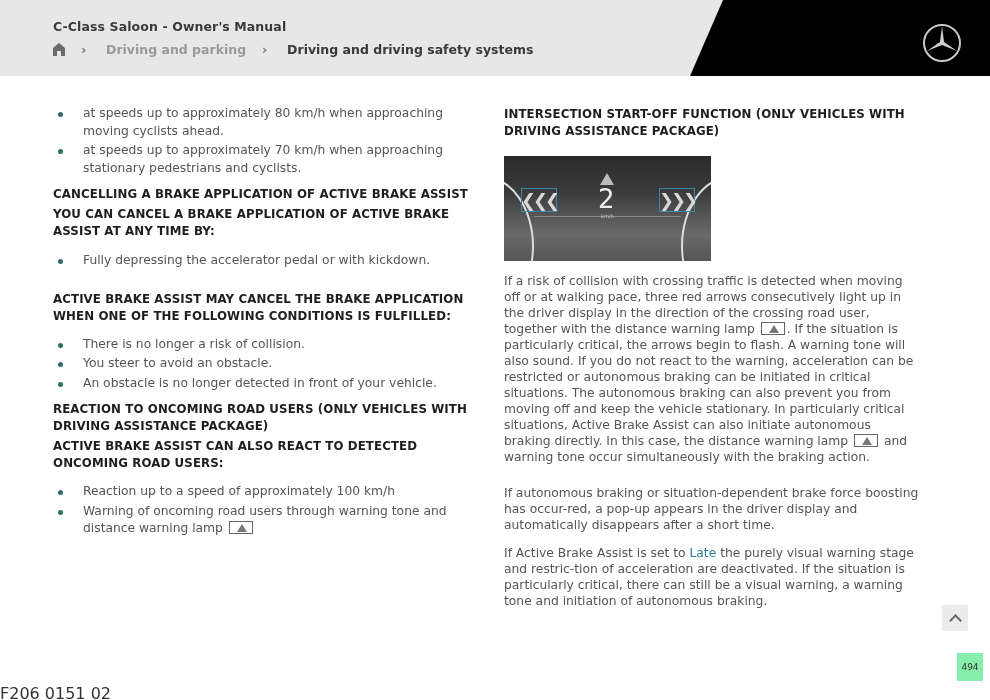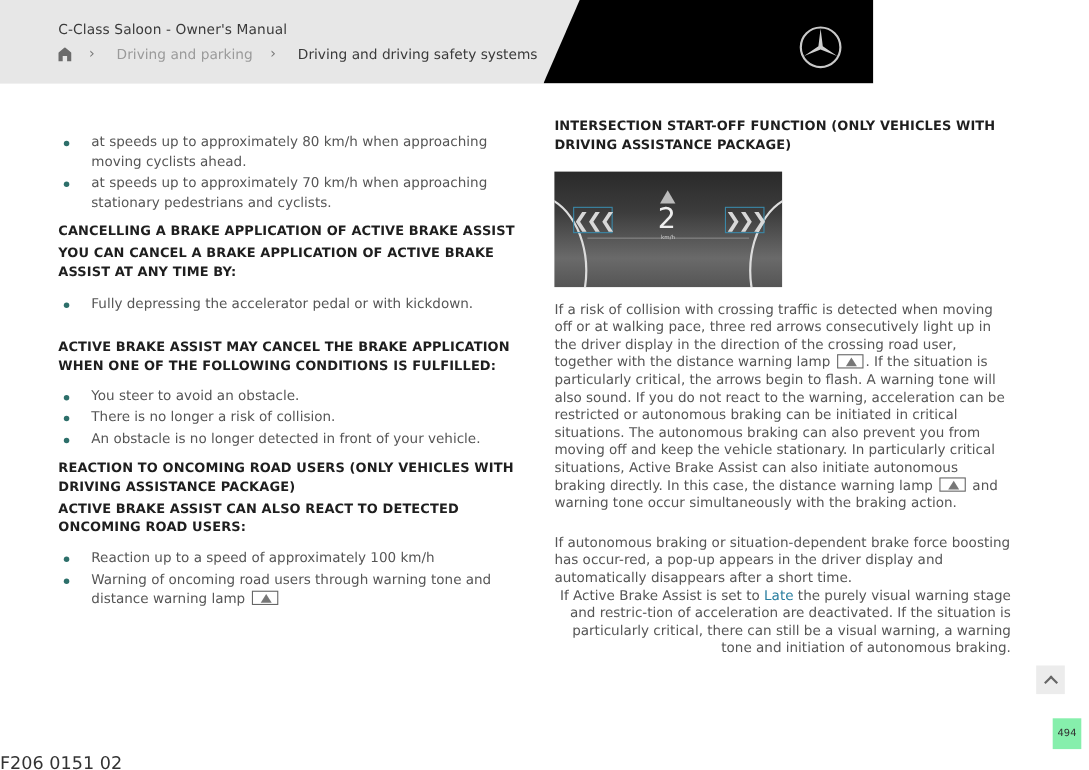--- a/index.html
+++ b/index.html
@@ -1,31 +1,31 @@
 <!DOCTYPE html>
 <html><head>
   <meta charset="utf-8">
   <style>
     * { box-sizing: border-box; margin: 0; padding: 0; }
     html, body { width: 990px; height: 700px; overflow: hidden; background: #ffffff; }
     body { font-family: "DejaVu Sans", "Liberation Sans", sans-serif; color: #4a4a4a; position: relative; }
 
     
-    .header { position: absolute; left: 0; top: 0; width: 794px; height: 76px; background: #e7e7e7; overflow: hidden; }
+    .header { position: absolute; left: 0; top: 0; width: 990px; height: 76px; background: #e7e7e7; overflow: hidden; font-weight: bold; }
     .header-black { position: absolute; top: 0; right: 0; width: 300px; height: 76px; background: #000; clip-path: polygon(33px 0, 300px 0, 300px 76px, 0 76px); }
     .doc-title { position: absolute; left: 53px; top: 19px; font-size: 12.5px; color: #3a3a3a; letter-spacing: 0.1px; }
     .breadcrumb { position: absolute; left: 53px; top: 42px; display: flex; align-items: center; font-size: 12.5px; }
     .bc-home { width: 12px; height: 13px; display: inline-block; margin-right: 16px; }
     .bc-sep { color: #777; font-size: 13px; margin-right: 17px; display: inline-block; width: 8px; }
     .bc-link { color: #9a9a9a; margin-right: 16px; cursor: pointer; }
     .bc-current { color: #3a3a3a; }
     .logo { position: absolute; right: 28px; top: 23px; width: 40px; height: 40px; }
 
     
-    .col-left { position: absolute; left: 53px; top: 116px; width: 415px; }
+    .col-left { position: absolute; left: 53px; top: 100px; width: 415px; }
     .col-right { position: absolute; left: 504px; top: 100px; width: 415px; }
 
     ul.bullets { list-style: none; }
     ul.bullets li { position: relative; padding-left: 30px; font-size: 12.3px; line-height: 17.5px; color: #555; margin-bottom: 2px; }
     ul.bullets li .dot { position: absolute; left: 5px; top: 7px; width: 5px; height: 5px; border-radius: 50%; background: #2d6f6a; }
 
     h3.sect { font-family: "DejaVu Sans", sans-serif; font-weight: bold; font-size: 11.8px; line-height: 17px; color: #1e1e1e; letter-spacing: 0.1px; text-transform: uppercase; }
 
     .lamp { display: inline-block; width: 24px; height: 13px; border: 1px solid #666; vertical-align: -2px; position: relative; margin: 0 2px; }
     .lamp::after { content: ""; position: absolute; left: 7px; top: 2px; width: 0; height: 0; border-left: 5px solid transparent; border-right: 5px solid transparent; border-bottom: 8px solid #777; }
@@ -78,22 +78,22 @@
   <h3 class="sect" style="margin-top:9px;">CANCELLING A BRAKE APPLICATION OF ACTIVE BRAKE ASSIST</h3>
   <h3 class="sect" style="margin-top:3px;">YOU CAN CANCEL A BRAKE APPLICATION OF ACTIVE BRAKE ASSIST AT ANY TIME BY:</h3>
 
   <ul class="bullets" style="margin-top:12px;">
     <li><span class="dot"></span><span>Fully depressing the accelerator pedal or with kickdown.</span></li>
   </ul>
 
   <h3 class="sect" style="margin-top:21px;">ACTIVE BRAKE ASSIST MAY CANCEL THE BRAKE APPLICATION WHEN ONE OF THE FOLLOWING CONDITIONS IS FULFILLED:</h3>
 
   <ul class="bullets" style="margin-top:11px;">
+    <li><span class="dot"></span><span>There is no longer a risk of collision.</span></li>
     <li><span class="dot"></span><span>You steer to avoid an obstacle.</span></li>
-    <li><span class="dot"></span><span>There is no longer a risk of collision.</span></li>
     <li><span class="dot"></span><span>An obstacle is no longer detected in front of your vehicle.</span></li>
   </ul>
 
   <h3 class="sect" style="margin-top:9px;">REACTION TO ONCOMING ROAD USERS (ONLY VEHICLES WITH DRIVING ASSISTANCE PACKAGE)</h3>
   <h3 class="sect" style="margin-top:3px;">ACTIVE BRAKE ASSIST CAN ALSO REACT TO DETECTED ONCOMING ROAD USERS:</h3>
 
   <ul class="bullets" style="margin-top:11px;">
     <li><span class="dot"></span><span>Reaction up to a speed of approximately 100 km/h</span></li>
     <li><span class="dot"></span><span>Warning of oncoming road users through warning tone and distance warning lamp</span> <span class="lamp"></span></li>
   </ul>
@@ -112,21 +112,21 @@
     <div class="speed">2</div>
     <div class="speed-unit">km/h</div>
   </div>
 
   <p class="body" style="margin-top:12px;">
     <span>If a risk of collision with crossing traffic is detected when moving off or at walking pace, three red arrows consecutively light up in the driver display in the direction of the crossing road user, together with the distance warning lamp</span> <span class="lamp"></span><span>. If the situation is particularly critical, the arrows begin to flash. A warning tone will also sound. If you do not react to the warning, acceleration can be restricted or autonomous braking can be initiated in critical situations. The autonomous braking can also prevent you from moving off and keep the vehicle stationary. In particularly critical situations, Active Brake Assist can also initiate autonomous braking directly. In this case, the distance warning lamp</span> <span class="lamp"></span> <span>and warning tone occur simultaneously with the braking action.</span>
   </p>
 
   <p class="body" style="margin-top:20px;">If autonomous braking or situation-dependent brake force boosting has occur-red, a pop-up appears in the driver display and automatically disappears after a short time.</p>
 
-  <p class="body" style="text-align:right;">
+  <p class="body" style="margin-top:12px;">
     <span>If Active Brake Assist is set to</span> <a class="link">Late</a> <span>the purely visual warning stage and restric-tion of acceleration are deactivated. If the situation is particularly critical, there can still be a visual warning, a warning tone and initiation of autonomous braking.</span>
   </p>
 </div>
 
 <div class="btn-top">
     <span></span>
   </div>
 <div class="page-badge">494</div>
 <div class="footer-code">F206 0151 02</div>
 

